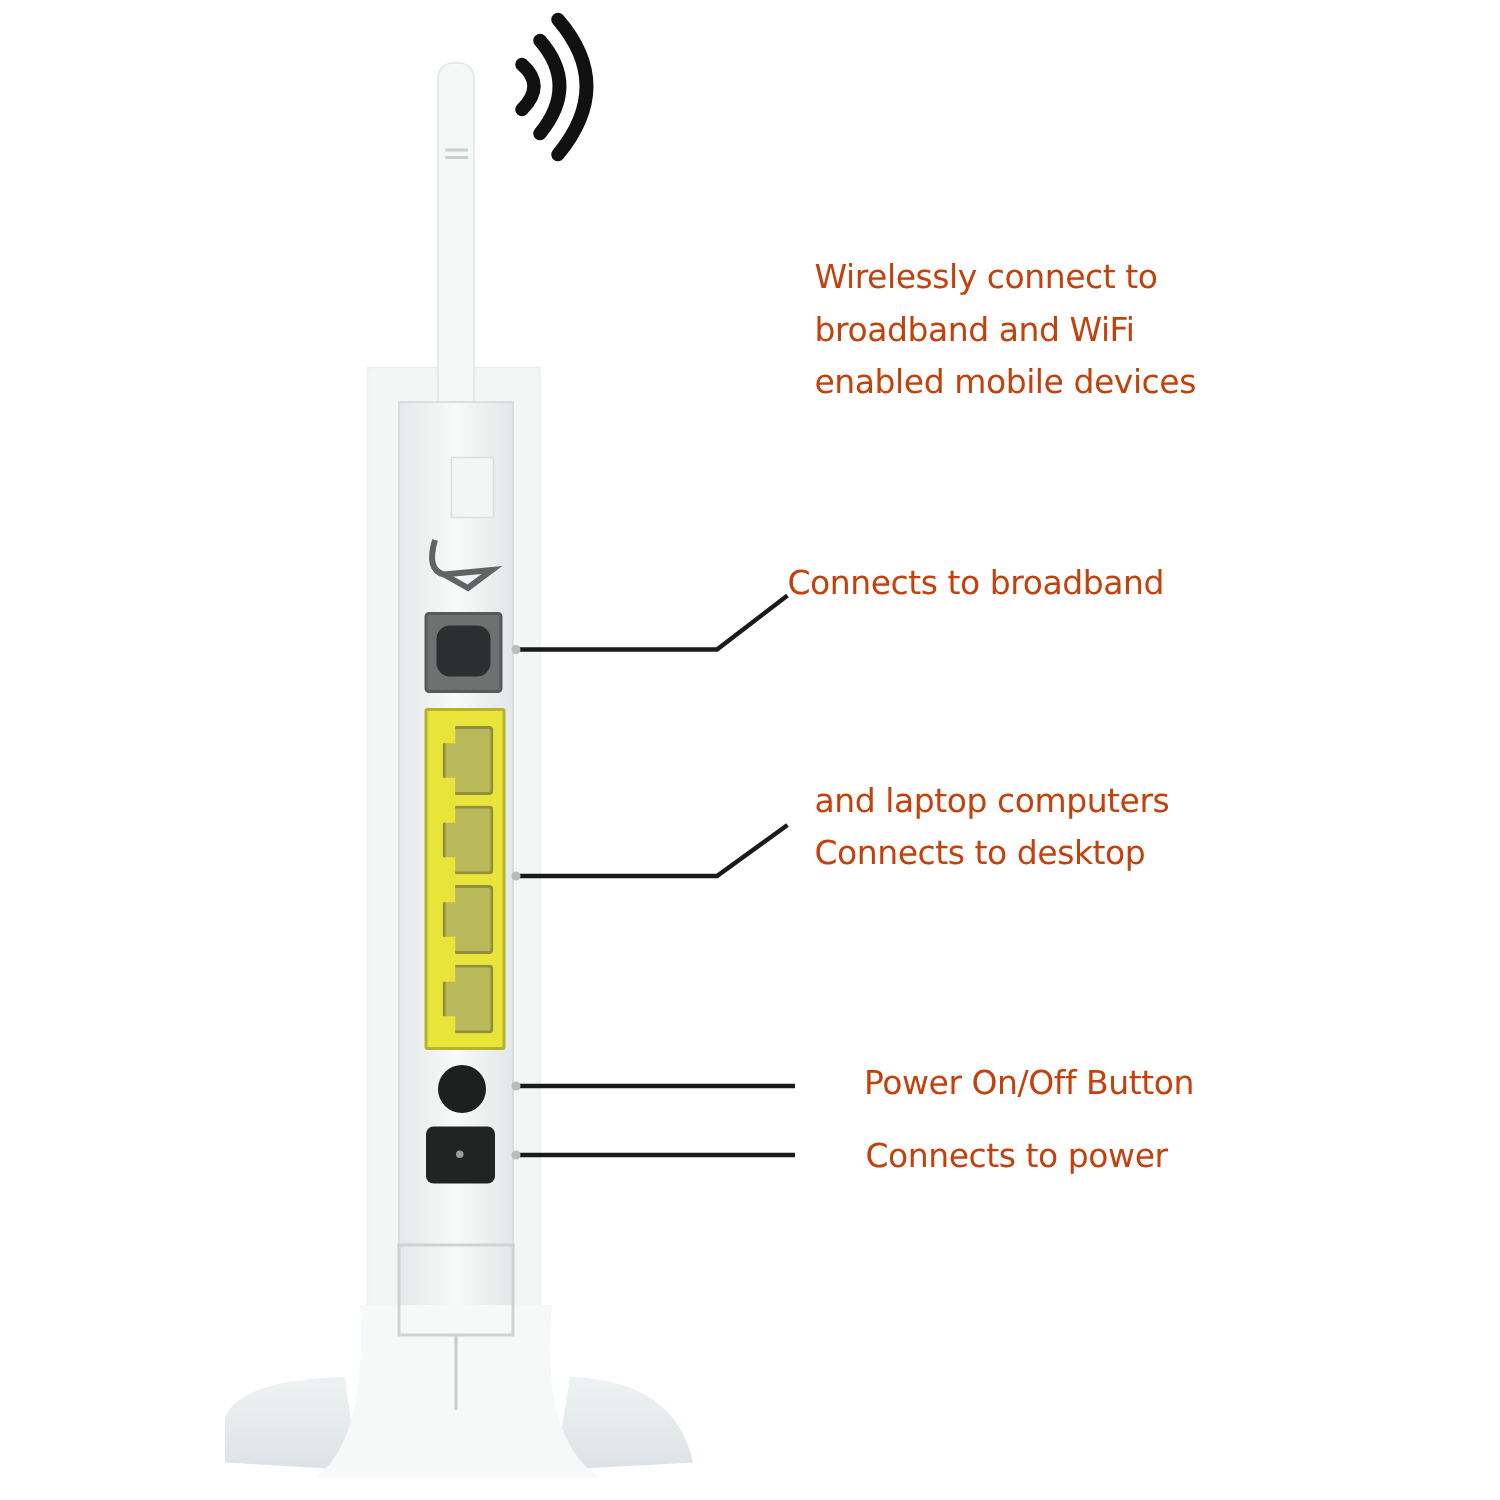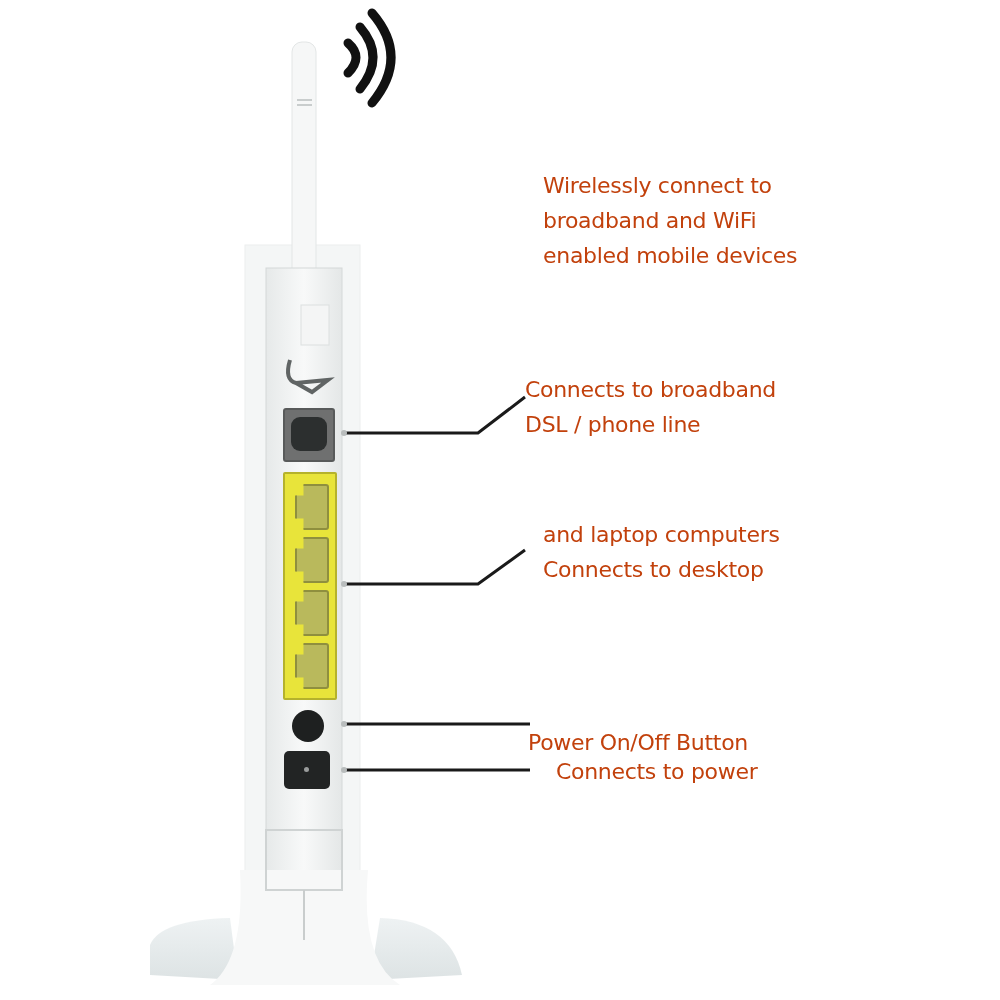--- a/index.html
+++ b/index.html
@@ -83,27 +83,26 @@
 </svg>
 
 <div class="label" style="left:543px;top:168px;">
   <span>Wirelessly connect to</span>
   <span>broadband and WiFi</span>
   <span>enabled mobile devices</span>
 </div>
 
 <div class="label" style="left:525px;top:356px;margin-top:16px;">
   <span>Connects to broadband</span>
-  <span>DSL / phone line</span>
 </div>
 
 <div class="label" style="left:543px;top:517px;">
   <span>and laptop computers</span>
   <span>Connects to desktop</span>
 </div>
 
-<div class="label" style="left:528px;top:705px;margin-top:20px;">
+<div class="label" style="left:576px;top:705px;">
   <span>Power On/Off Button</span>
 </div>
 
-<div class="label" style="left:556px;top:754px;">
+<div class="label" style="left:577px;top:754px;">
   <span>Connects to power</span>
 </div>
 
 </body></html>

